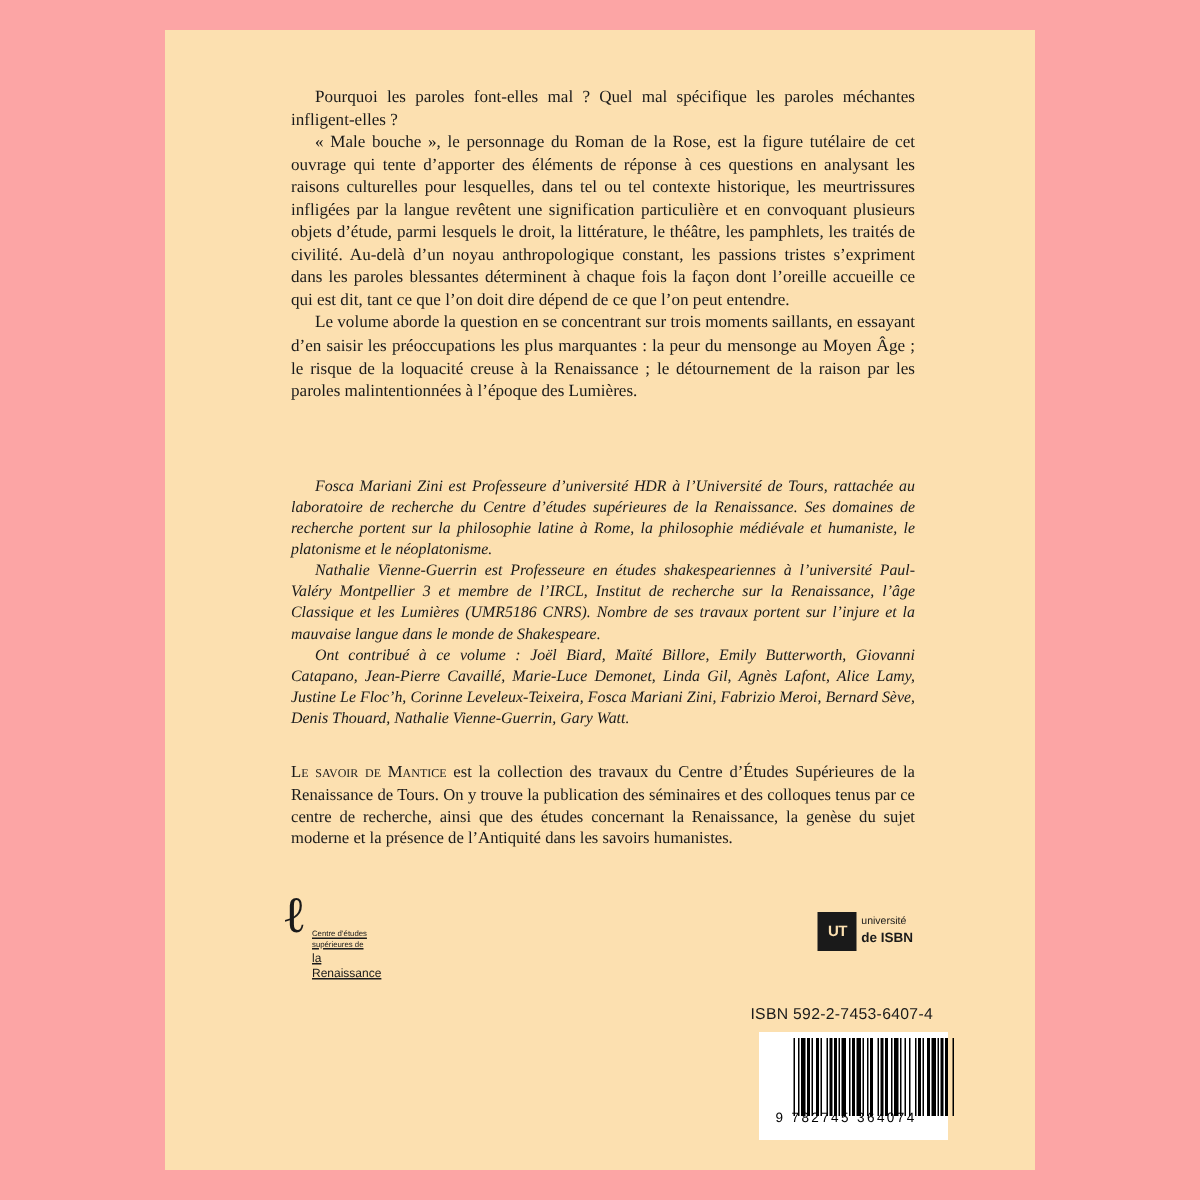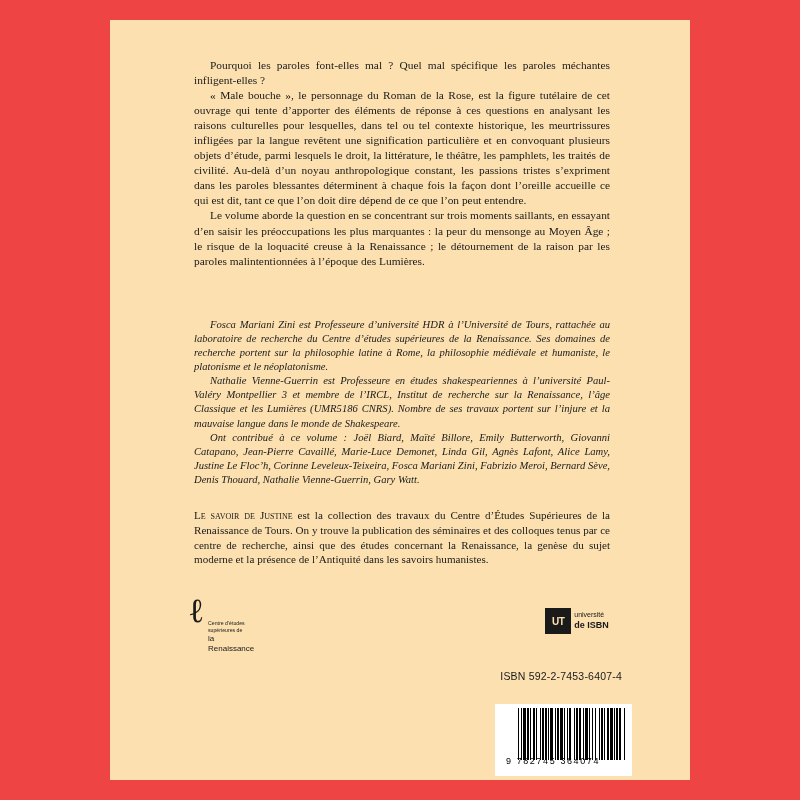--- a/index.html
+++ b/index.html
@@ -9,21 +9,21 @@
   }
   body {
     width: 800px;
     height: 800px;
     font-family: "Liberation Serif", serif;
   }
   .page {
     position: relative;
     width: 800px;
     height: 800px;
-    background: #ef4444;
+    background: #fca5a5;
     overflow: hidden;
   }
   .cover {
     position: absolute;
     left: 110px;
     top: 20px;
     width: 580px;
     height: 760px;
     background: #fce0b0;
     box-sizing: border-box;
@@ -102,20 +102,21 @@
     font-family: "Liberation Serif", serif;
   }
   .logo-cesr .txt {
     position: absolute;
     left: 24px;
     top: 26px;
     font-size: 5.2px;
     line-height: 1.25;
     font-family: "Liberation Sans", sans-serif;
     width: 50px;
+    text-decoration: underline;
   }
   .logo-cesr .txt .big {
     font-size: 8px;
     display: block;
     margin-top: 1px;
   }
   
   .logo-tours {
     width: 86px;
     height: 34px;
@@ -232,22 +233,22 @@
     right: 68px;
     top: 650px;
     font-family: "Liberation Sans", sans-serif;
     font-size: 10.5px;
     color: #1a1a1a;
     letter-spacing: 0.2px;
   }
   .barcode-wrap {
     position: absolute;
     right: 58px;
-    top: 684px;
-    width: 137px;
+    top: 668px;
+    width: 126px;
     height: 72px;
     background: #ffffff;
     padding: 4px 5px 2px 23px;
     box-sizing: border-box;
   }
   .barcode {
     width: 116px;
     height: 52px;
     position: relative;
   }
@@ -281,21 +282,21 @@
       <p>Le volume aborde la question en se concentrant sur trois moments saillants, en essayant d’en saisir les préoccupations les plus marquantes : la peur du mensonge au Moyen Âge ; le risque de la loquacité creuse à la Renaissance ; le détournement de la raison par les paroles malintentionnées à l’époque des Lumières.</p>
     </div>
 
     <div class="italic-block">
       <p>Fosca Mariani Zini est Professeure d’université HDR à l’Université de Tours, rattachée au laboratoire de recherche du Centre d’études supérieures de la Renaissance. Ses domaines de recherche portent sur la philosophie latine à Rome, la philosophie médiévale et humaniste, le platonisme et le néoplatonisme.</p>
       <p>Nathalie Vienne-Guerrin est Professeure en études shakespeariennes à l’université Paul-Valéry Montpellier 3 et membre de l’IRCL, Institut de recherche sur la Renaissance, l’âge Classique et les Lumières (UMR5186 CNRS). Nombre de ses travaux portent sur l’injure et la mauvaise langue dans le monde de Shakespeare.</p>
       <p>Ont contribué à ce volume : Joël Biard, Maïté Billore, Emily Butterworth, Giovanni Catapano, Jean-Pierre Cavaillé, Marie-Luce Demonet, Linda Gil, Agnès Lafont, Alice Lamy, Justine Le Floc’h, Corinne Leveleux-Teixeira, Fosca Mariani Zini, Fabrizio Meroi, Bernard Sève, Denis Thouard, Nathalie Vienne-Guerrin, Gary Watt.</p>
     </div>
 
     <div class="collection">
-      <p><span class="sc">Le savoir de Justine</span><span> est la collection des travaux du Centre d’Études Supérieures de la Renaissance de Tours. On y trouve la publication des séminaires et des colloques tenus par ce centre de recherche, ainsi que des études concernant la Renaissance, la genèse du sujet moderne et la présence de l’Antiquité dans les savoirs humanistes.</span></p>
+      <p><span class="sc">Le savoir de Mantice</span><span> est la collection des travaux du Centre d’Études Supérieures de la Renaissance de Tours. On y trouve la publication des séminaires et des colloques tenus par ce centre de recherche, ainsi que des études concernant la Renaissance, la genèse du sujet moderne et la présence de l’Antiquité dans les savoirs humanistes.</span></p>
     </div>
 
     <div class="logos">
 
       <div class="logo logo-cesr">
         <div class="glyph">ℓ</div>
         <div class="txt">
           <span>Centre d’études supérieures de</span>
           <span class="big">la Renaissance</span>
         </div>

